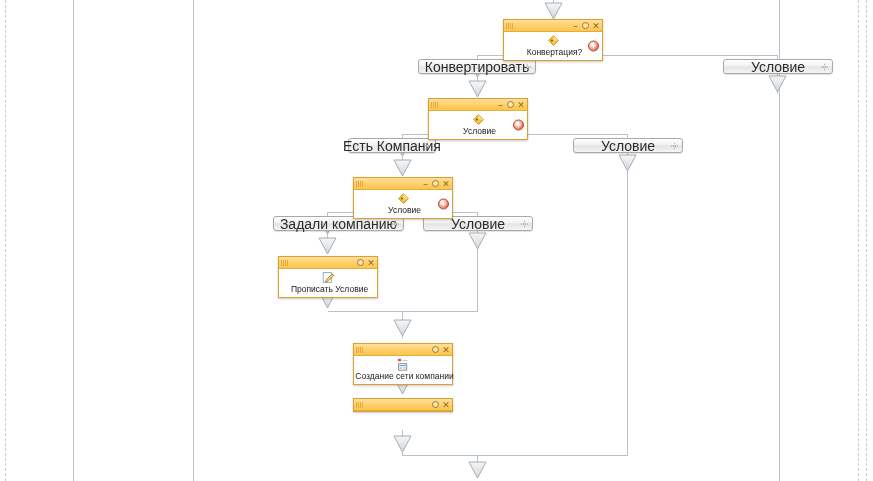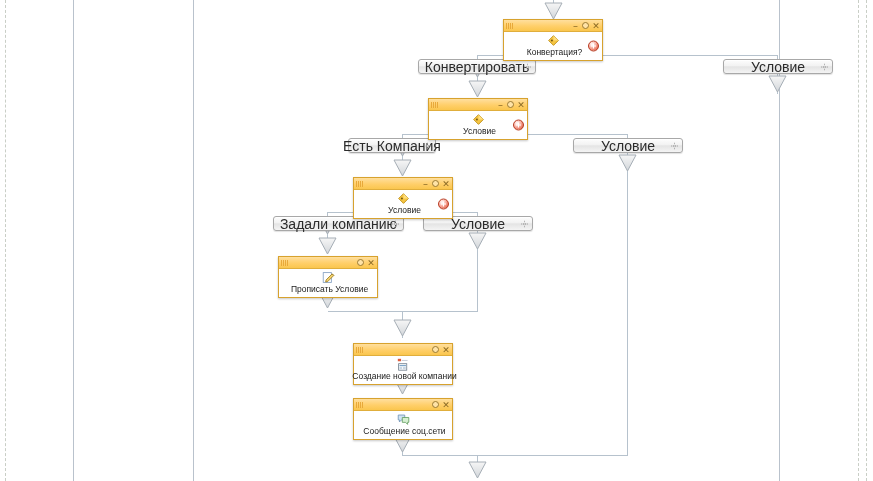--- a/index.html
+++ b/index.html
@@ -391,41 +391,32 @@
       <span class="ico">
           <svg viewBox="0 0 16 16">
             <rect x="1" y="1" width="4" height="3" fill="#e05a3a"></rect>
             <path d="M6 3 L13 3" stroke="#b9c2cd" stroke-width="1"></path>
             <rect x="2" y="7" width="10" height="8" fill="#fff" stroke="#6f7d8c" stroke-width="1"></rect>
             <rect x="3" y="8.5" width="8" height="1.6" fill="#7fa6c9"></rect>
             <rect x="3" y="11" width="3.4" height="3" fill="#c9d6e2"></rect>
             <rect x="7.4" y="11" width="3.4" height="3" fill="#c9d6e2"></rect>
           </svg>
         </span>
-      <span class="nlabel">Создание новой компании</span>
+      <span class="nlabel">Создание сети компании</span>
     </div>
   </div>
 
   <div class="node" style="left:353px;top:398px;width:100px;">
     <div class="tbar">
       <span class="grip">
           <i></i>
           <i></i>
           <i></i>
           <i></i>
         </span>
       <span class="tctl">
         <span class="gear"></span>
         <span class="cls">✕</span>
       </span>
     </div>
-    <div class="body">
-      <span class="ico">
-          <svg viewBox="0 0 16 16">
-            <path d="M1.5 2.5 h8 v6 h-4 l-2.5 2.5 v-2.5 h-1.5 z" fill="#cfe3f5" stroke="#6f93b5" stroke-width="1"></path>
-            <path d="M6.5 5.5 h8 v6 h-1.5 v2.5 l-2.5 -2.5 h-4 z" fill="#d6f0d2" stroke="#5f9a5c" stroke-width="1"></path>
-          </svg>
-        </span>
-      <span class="nlabel">Сообщение соц.сети</span>
-    </div>
   </div>
 
 </div>
 
 </body></html>

